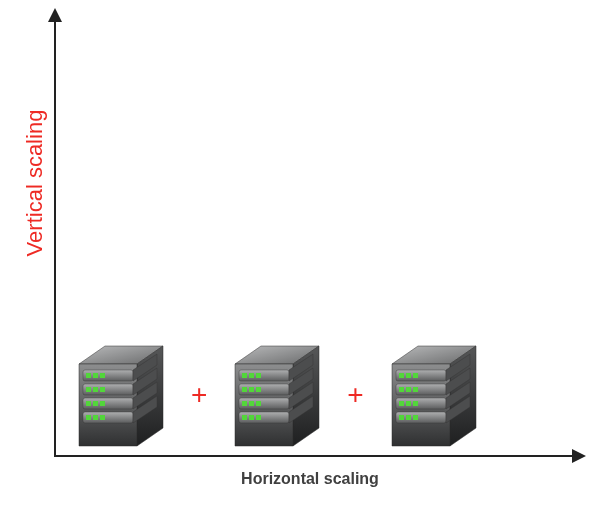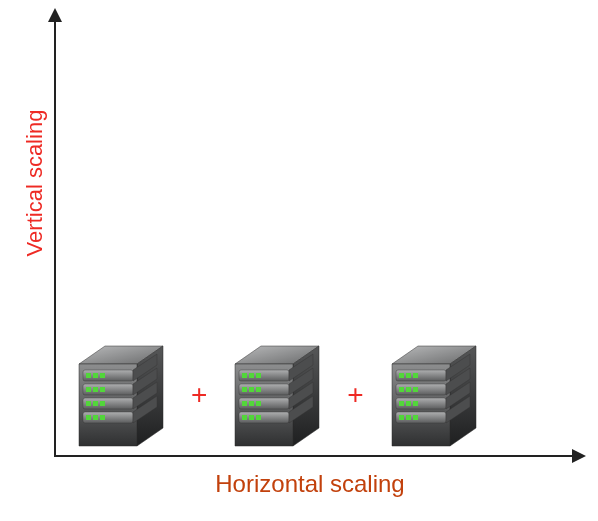--- a/index.html
+++ b/index.html
@@ -58,24 +58,25 @@
     transform-origin: center;
     color: #ee2a24;
     font-size: 22px;
     width: 170px;
     text-align: center;
   }
   .x-label {
     position: absolute;
     left: 200px;
     top: 470px;
-    color: #c2410c;
-    font-size: 24px;
+    color: #404040;
+    font-size: 16px;
     width: 220px;
     text-align: center;
+    font-weight: bold;
   }
   .servers-row {
     position: absolute;
     left: 75px;
     top: 340px;
     display: flex;
     align-items: center;
     gap: 18px;
   }
   .plus {

